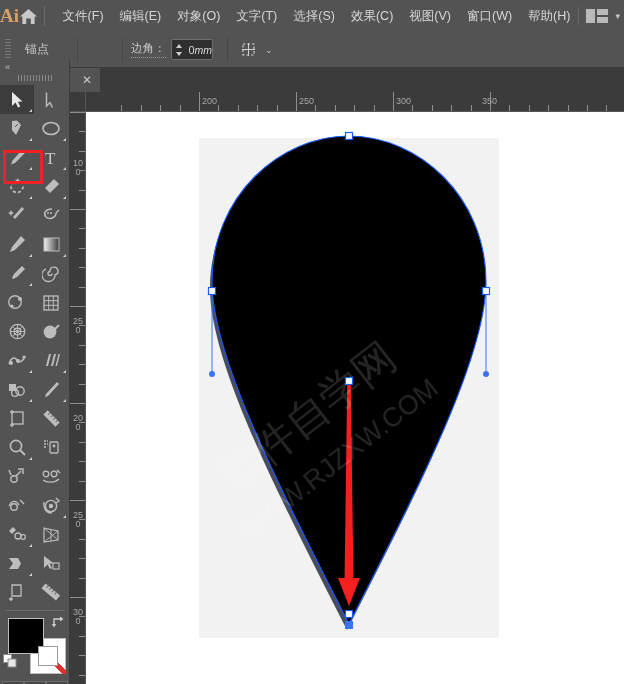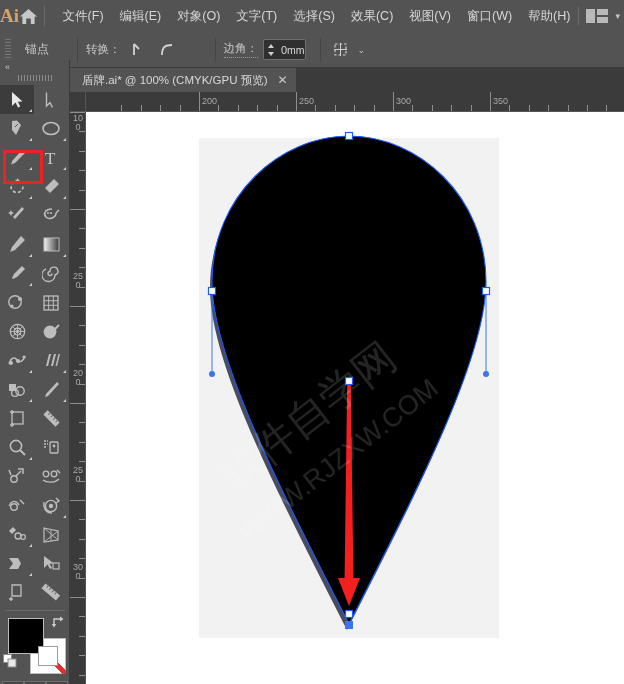--- a/index.html
+++ b/index.html
@@ -142,21 +142,21 @@
     position:absolute; left:86px; top:92px; width:538px; height:20px;
     background:#3b3b3b; border-bottom:1px solid #555; overflow:hidden;
   }
   .ruler-v{
     position:absolute; left:70px; top:112px; width:16px; height:572px;
     background:#3b3b3b; border-right:1px solid #555; overflow:hidden;
   }
   .tick{ position:absolute; background:#8e8e8e; }
   .rlabel{ position:absolute; color:#a8a8a8; font-size:9px; line-height:9px; }
   .rlabel-v{ position:absolute; color:#a8a8a8; font-size:9px; width:10px;
-             text-align:center; line-height:8.5px; word-break:break-all; }
+             text-align:center; line-height:8.5px; word-break:break-all;margin-top:45px; }
 
   
   .canvas{
     position:absolute; left:86px; top:112px; width:538px; height:572px;
     background:#ffffff; overflow:hidden;
   }
   .artboard{
     position:absolute; left:113px; top:26px; width:300px; height:500px;
     background:#f2f2f2;
   }
@@ -206,70 +206,56 @@
     </div>
   </div>
 
   <div class="controlbar">
     <div class="grip"></div>
     <div style="width:14px"></div>
     <div class="cb-label">锚点</div>
 
     <div class="cb-sep" style="margin-left:28px;"></div>
 
-    <div class="cb-group">
-      <div class="cb-label small">转换：</div>
-      <div class="cb-btn">
-        <svg width="16" height="16" viewBox="0 0 16 16">
-            <path d="M4 2 L4 13 M4 2 L9 7" stroke="#d2d2d2" stroke-width="1.8" fill="none"></path>
-          </svg>
-      </div>
-      <div class="cb-btn">
-        <svg width="16" height="16" viewBox="0 0 16 16">
-            <path d="M3 13 C3 5 6 3 13 3" stroke="#d2d2d2" stroke-width="1.8" fill="none"></path>
-          </svg>
-      </div>
-    </div>
 
     <div style="width:14px"></div>
 
     <div style="width:12px"></div>
 
     <div class="cb-sep" style="margin-left:10px"></div>
 
     <div class="cb-group">
       <div class="cb-label small dotted-under">边角：</div>
       <div class="num-field">
         <div class="spinner">
           <svg width="10" height="16" viewBox="0 0 10 16">
             <path d="M5 2 L8 6 L2 6 Z" fill="#cfcfcf"></path>
             <path d="M5 14 L8 10 L2 10 Z" fill="#cfcfcf"></path>
           </svg>
         </div>
         <input type="text" value="0" style="">
-        <span style="color:#d8d8d8;font-size:10.5px;margin-left:-50px;">mm</span>
+        <span style="color:#d8d8d8;font-size:10.5px;margin-left:-50px;font-style:italic;">mm</span>
       </div>
     </div>
 
     <div class="cb-sep" style="margin-left:14px"></div>
 
     <div class="cb-group">
       <div class="cb-btn">
         <svg width="17" height="17" viewBox="0 0 17 17">
           <rect x="3" y="3" width="11" height="11" stroke="#cfcfcf" stroke-width="1.2" fill="none" stroke-dasharray="2.5 2"></rect>
           <path d="M8.5 2 L8.5 15 M2 8.5 L15 8.5" stroke="#cfcfcf" stroke-width="1"></path>
         </svg>
       </div>
       <div class="chev">⌄</div>
     </div>
   </div>
 
   <div class="tabbar">
     <div class="doctab">
-      <span class="doctab-title">盾牌.ai* @ 100% (CMYK/GPU 预览)</span>
       <span class="doctab-close">✕</span>
     </div>
   </div>
 
   <div class="toolpanel">
     <div class="tp-collapse">«</div>
     <div class="tp-grip"></div>
 
     <div class="tool-grid">
 
@@ -581,21 +567,21 @@
 
   <div class="ruler-h">
 
     <div class="tick" style="left:113px;top:0;width:1px;height:20px;"></div>
     <div class="rlabel" style="left:116px;top:5px;">200</div>
     <div class="tick" style="left:210px;top:0;width:1px;height:20px;"></div>
     <div class="rlabel" style="left:213px;top:5px;">250</div>
     <div class="tick" style="left:307px;top:0;width:1px;height:20px;"></div>
     <div class="rlabel" style="left:310px;top:5px;">300</div>
     <div class="tick" style="left:404px;top:0;width:1px;height:20px;"></div>
-    <div class="rlabel" style="left:407px;top:5px;">350</div>
+    <div class="rlabel" style="left:396px;top:5px;">350</div>
     <div id="hminor">
         <div class="tick" style="left: 35.4px; top: 13px; width: 1px; height: 7px;"></div>
         <div class="tick" style="left: 54.8px; top: 13px; width: 1px; height: 7px;"></div>
         <div class="tick" style="left: 74.2px; top: 13px; width: 1px; height: 7px;"></div>
         <div class="tick" style="left: 93.6px; top: 13px; width: 1px; height: 7px;"></div>
         <div class="tick" style="left: 132.4px; top: 13px; width: 1px; height: 7px;"></div>
         <div class="tick" style="left: 151.8px; top: 13px; width: 1px; height: 7px;"></div>
         <div class="tick" style="left: 171.2px; top: 13px; width: 1px; height: 7px;"></div>
         <div class="tick" style="left: 190.6px; top: 13px; width: 1px; height: 7px;"></div>
         <div class="tick" style="left: 229.4px; top: 13px; width: 1px; height: 7px;"></div>

